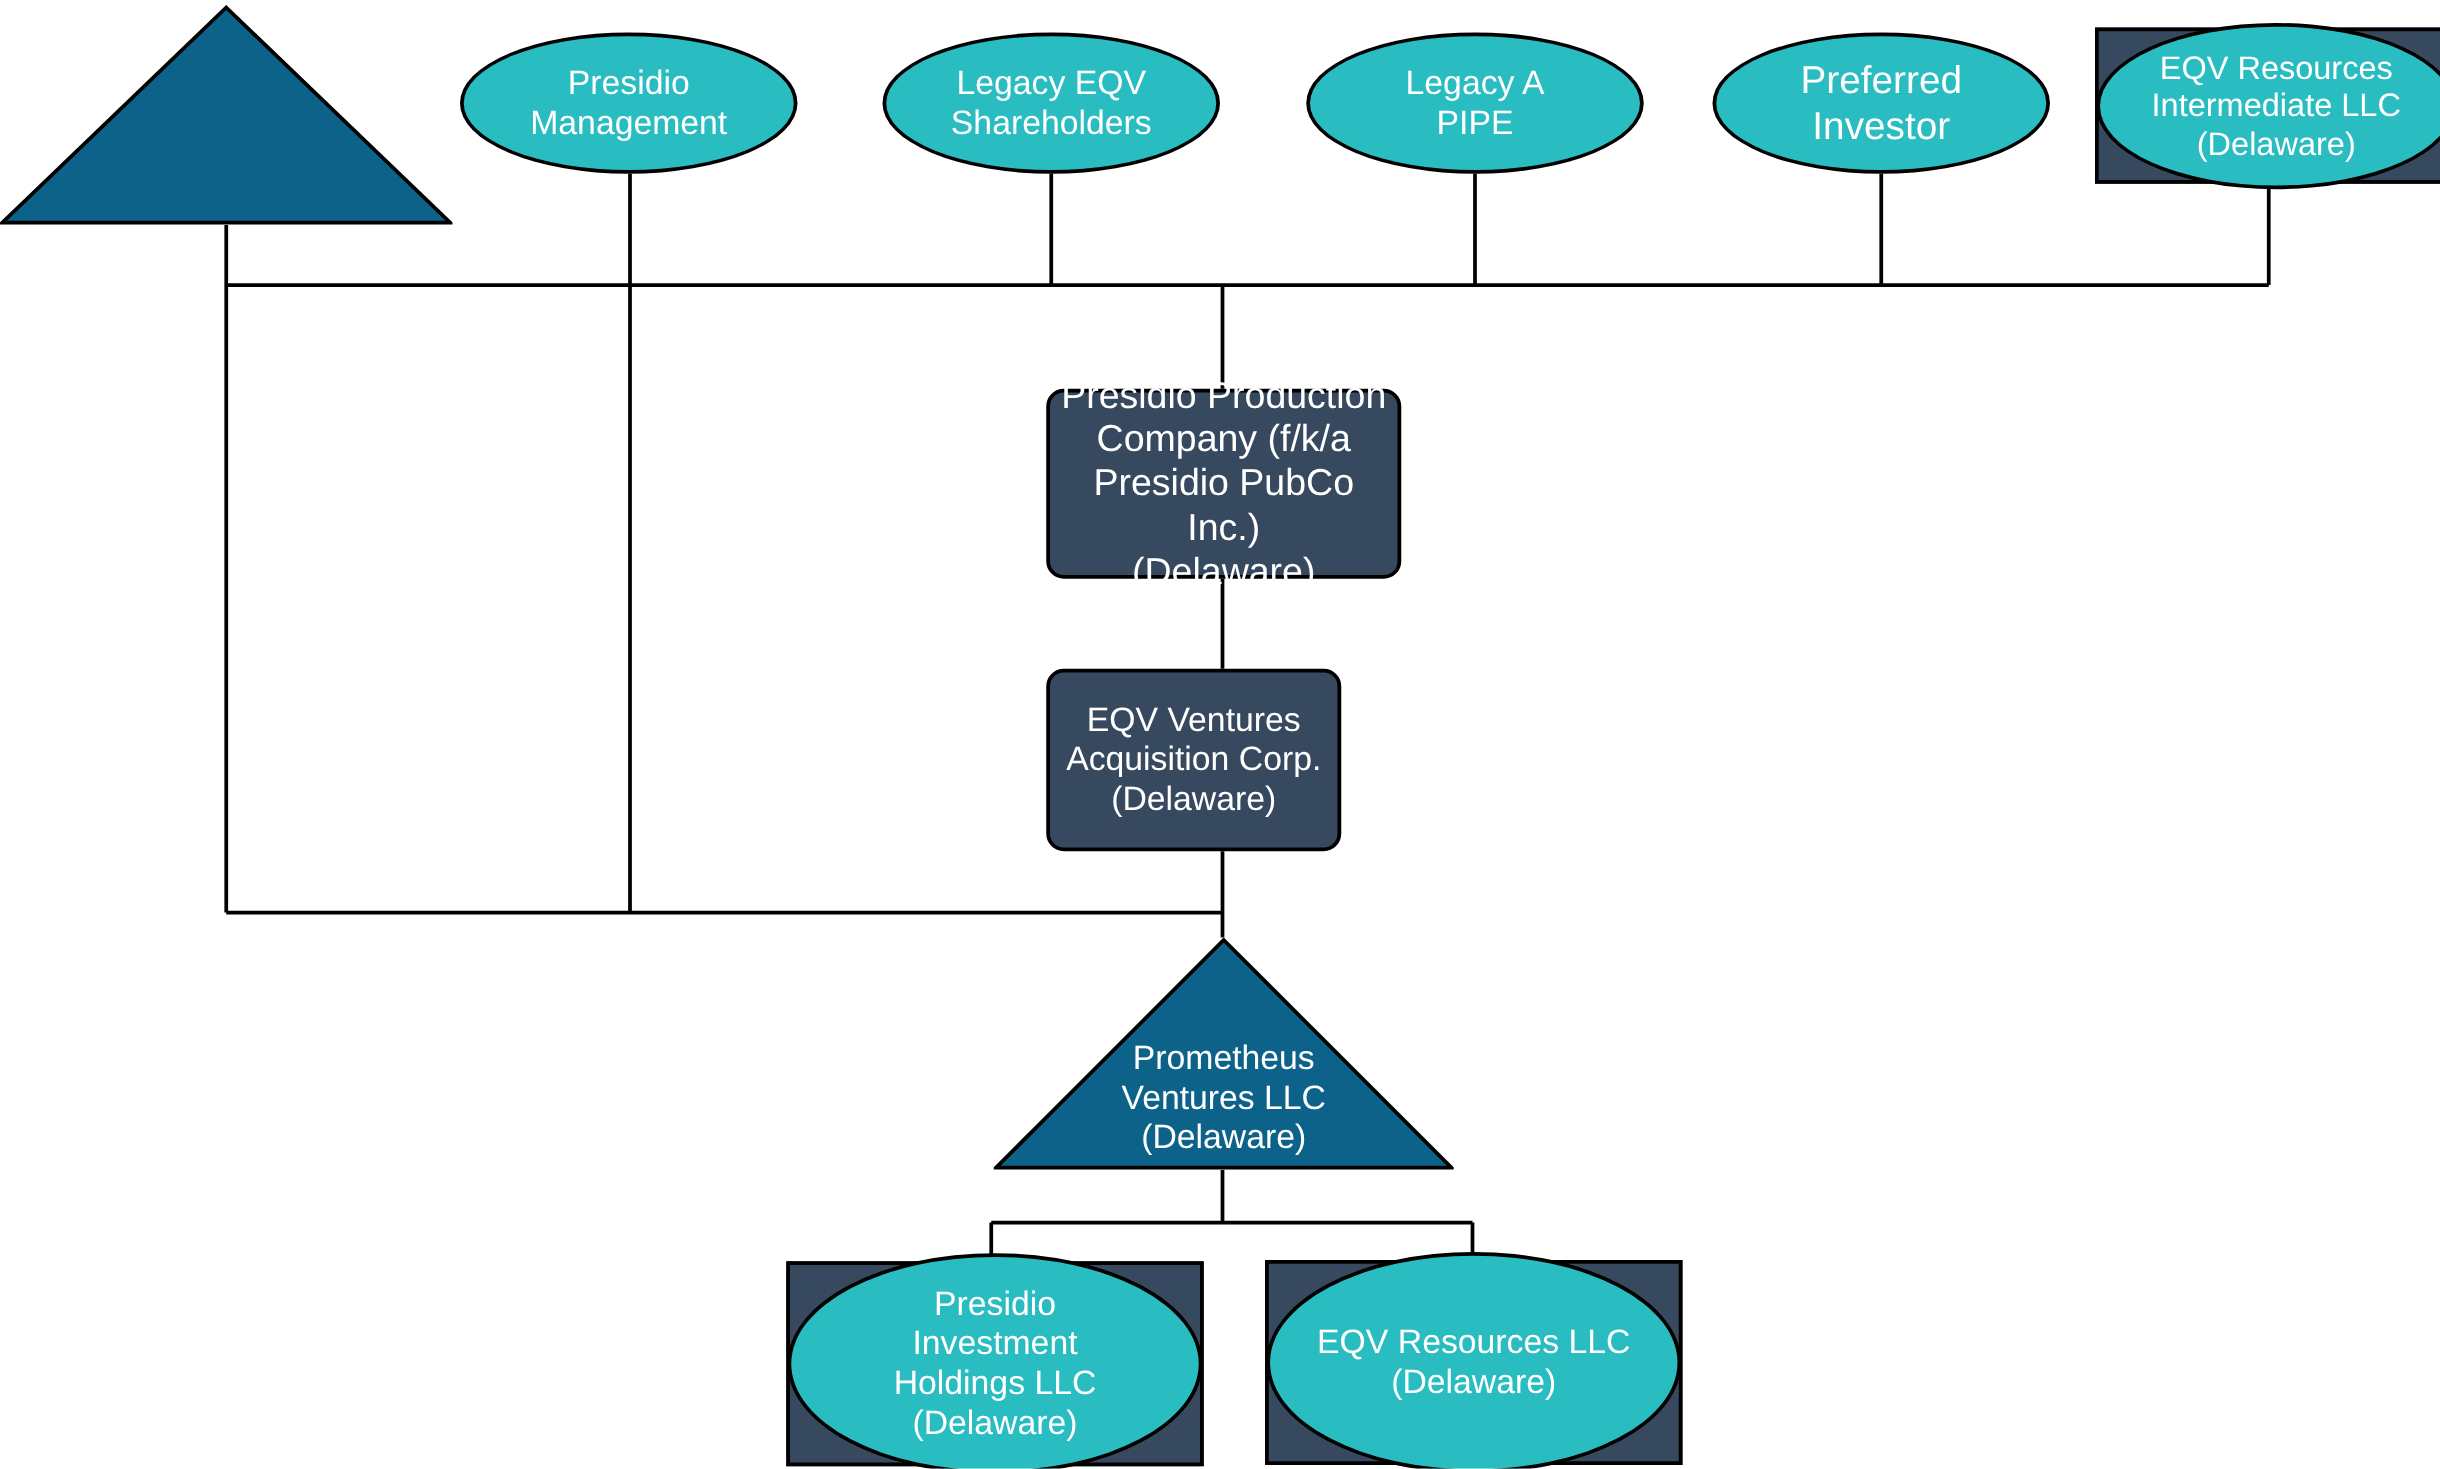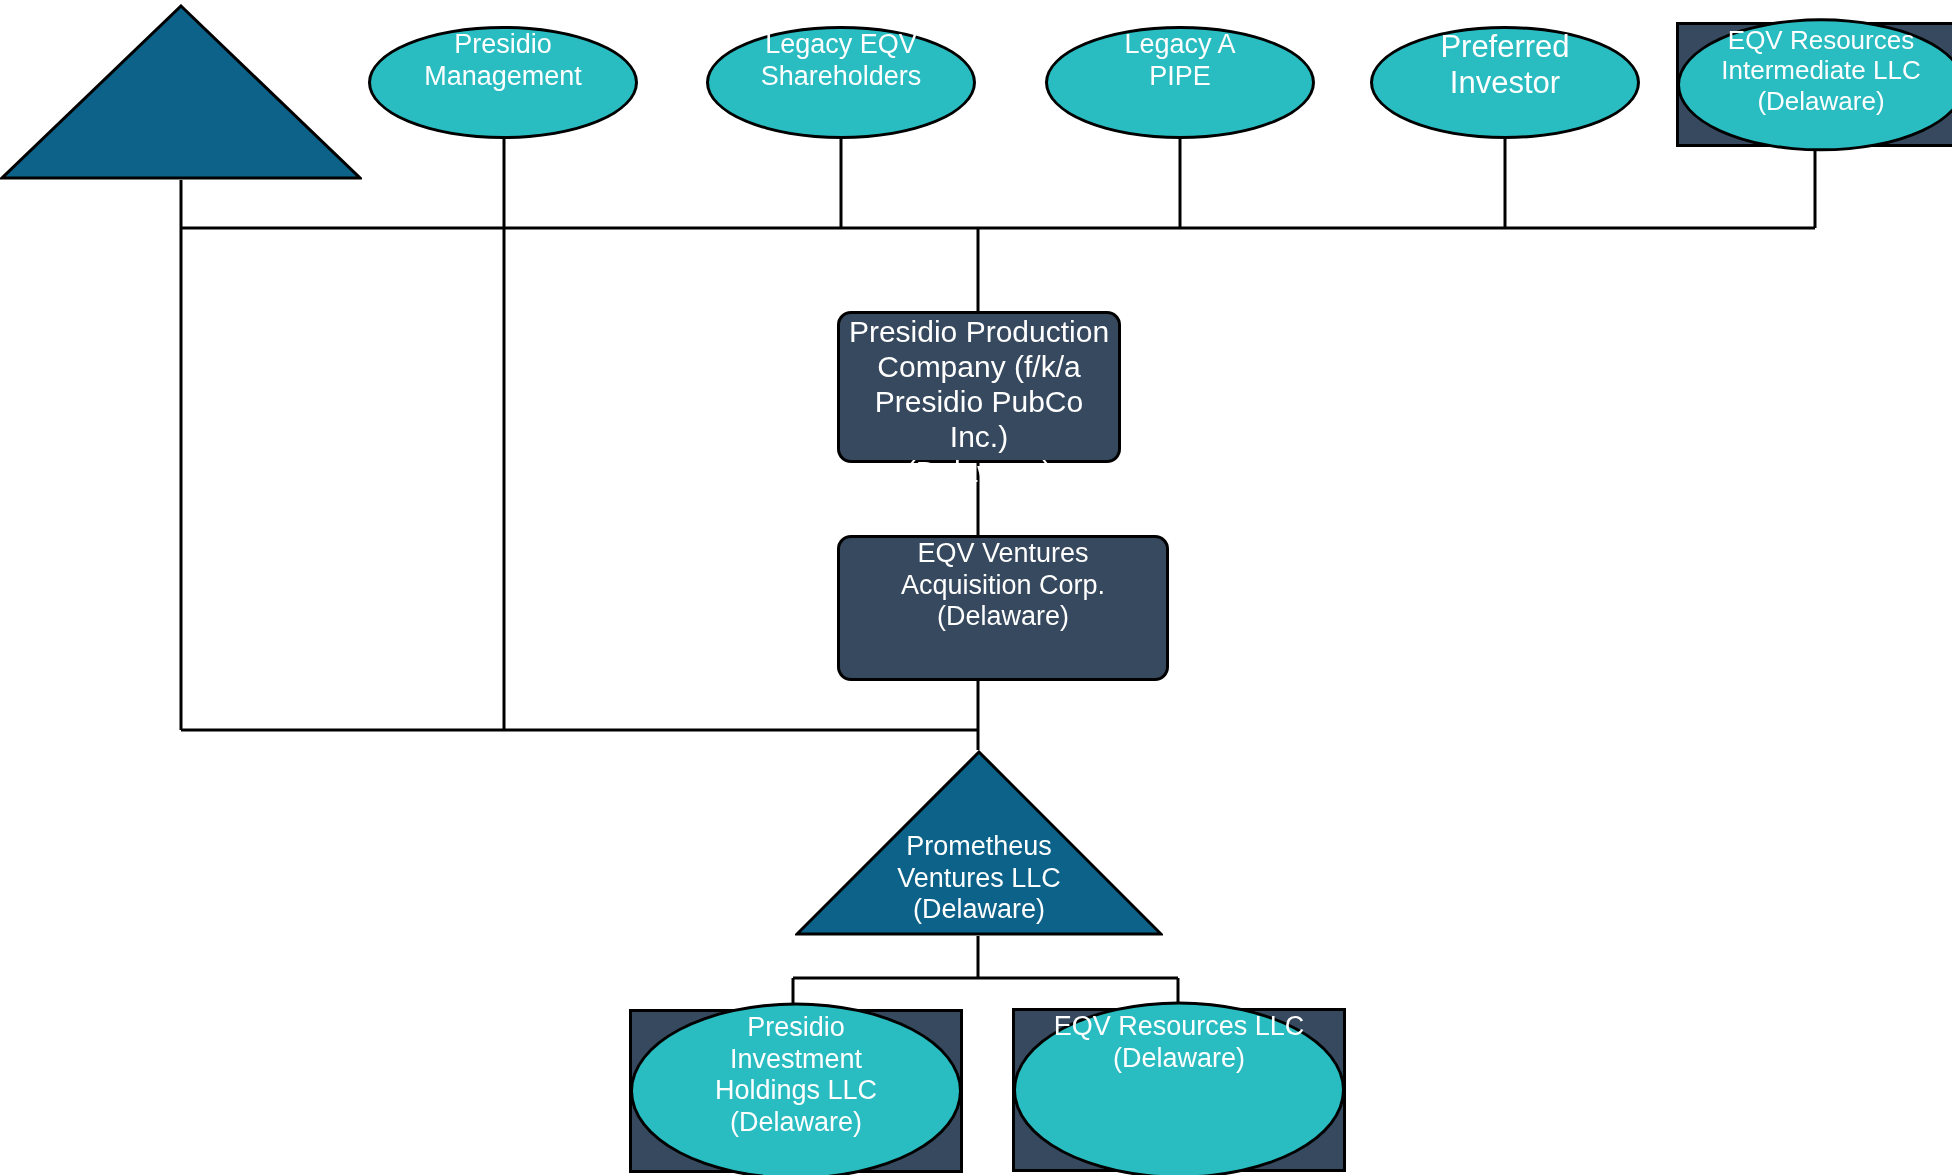--- a/index.html
+++ b/index.html
@@ -21,21 +21,21 @@
     position: absolute;
     left: 0;
     top: 0;
     width: 1952px;
     height: 1175px;
   }
   .node {
     position: absolute;
     box-sizing: border-box;
     display: flex;
-    align-items: flex-start;
+    align-items: center;
     justify-content: center;
     text-align: center;
     color: #ffffff;
     line-height: 1.17;
     white-space: pre-line;
   }
   .node-label {
     position: relative;
     z-index: 3;
     width: 100%;
@@ -125,21 +125,21 @@
 PIPE</div></div>
       <div class="node node-ellipse" style="left: 1370px; top: 26px; width: 270px; height: 113px; font-size: 31px;"><div class="node-label">Preferred
 Investor</div></div>
       <div class="node node-composite" style="left: 1676px; top: 22px; width: 290px; height: 125px; font-size: 26px;"><div class="inner-ellipse"></div><div class="node-label">EQV Resources
 Intermediate LLC
 (Delaware)</div></div>
       <div class="node node-roundrect" style="left: 837px; top: 311px; width: 284px; height: 152px; font-size: 30px;"><div class="node-label">Presidio Production
 Company (f/k/a
 Presidio PubCo Inc.)
 (Delaware)</div></div>
-      <div class="node node-roundrect" style="left: 837px; top: 535px; width: 332px; height: 146px; font-size: 27px;"><div class="node-label">EQV Ventures
+      <div class="node node-roundrect" style="left: 837px; top: 535px; width: 236px; height: 146px; font-size: 27px;"><div class="node-label">EQV Ventures
 Acquisition Corp.
 (Delaware)</div></div>
       <div class="node node-triangle" style="left: 795px; top: 750px; width: 368px; height: 186px; font-size: 27px;"><svg class="tri-shape" viewBox="0 0 368 186" preserveAspectRatio="none">
           <polygon points="184,2 366,184 2,184" fill="#0d6289" stroke="#000000" stroke-width="3"></polygon>
         </svg><div class="node-label">Prometheus
 Ventures LLC
 (Delaware)</div></div>
       <div class="node node-composite" style="left: 629px; top: 1009px; width: 334px; height: 164px; font-size: 27px;"><div class="inner-ellipse"></div><div class="node-label">Presidio
 Investment
 Holdings LLC

